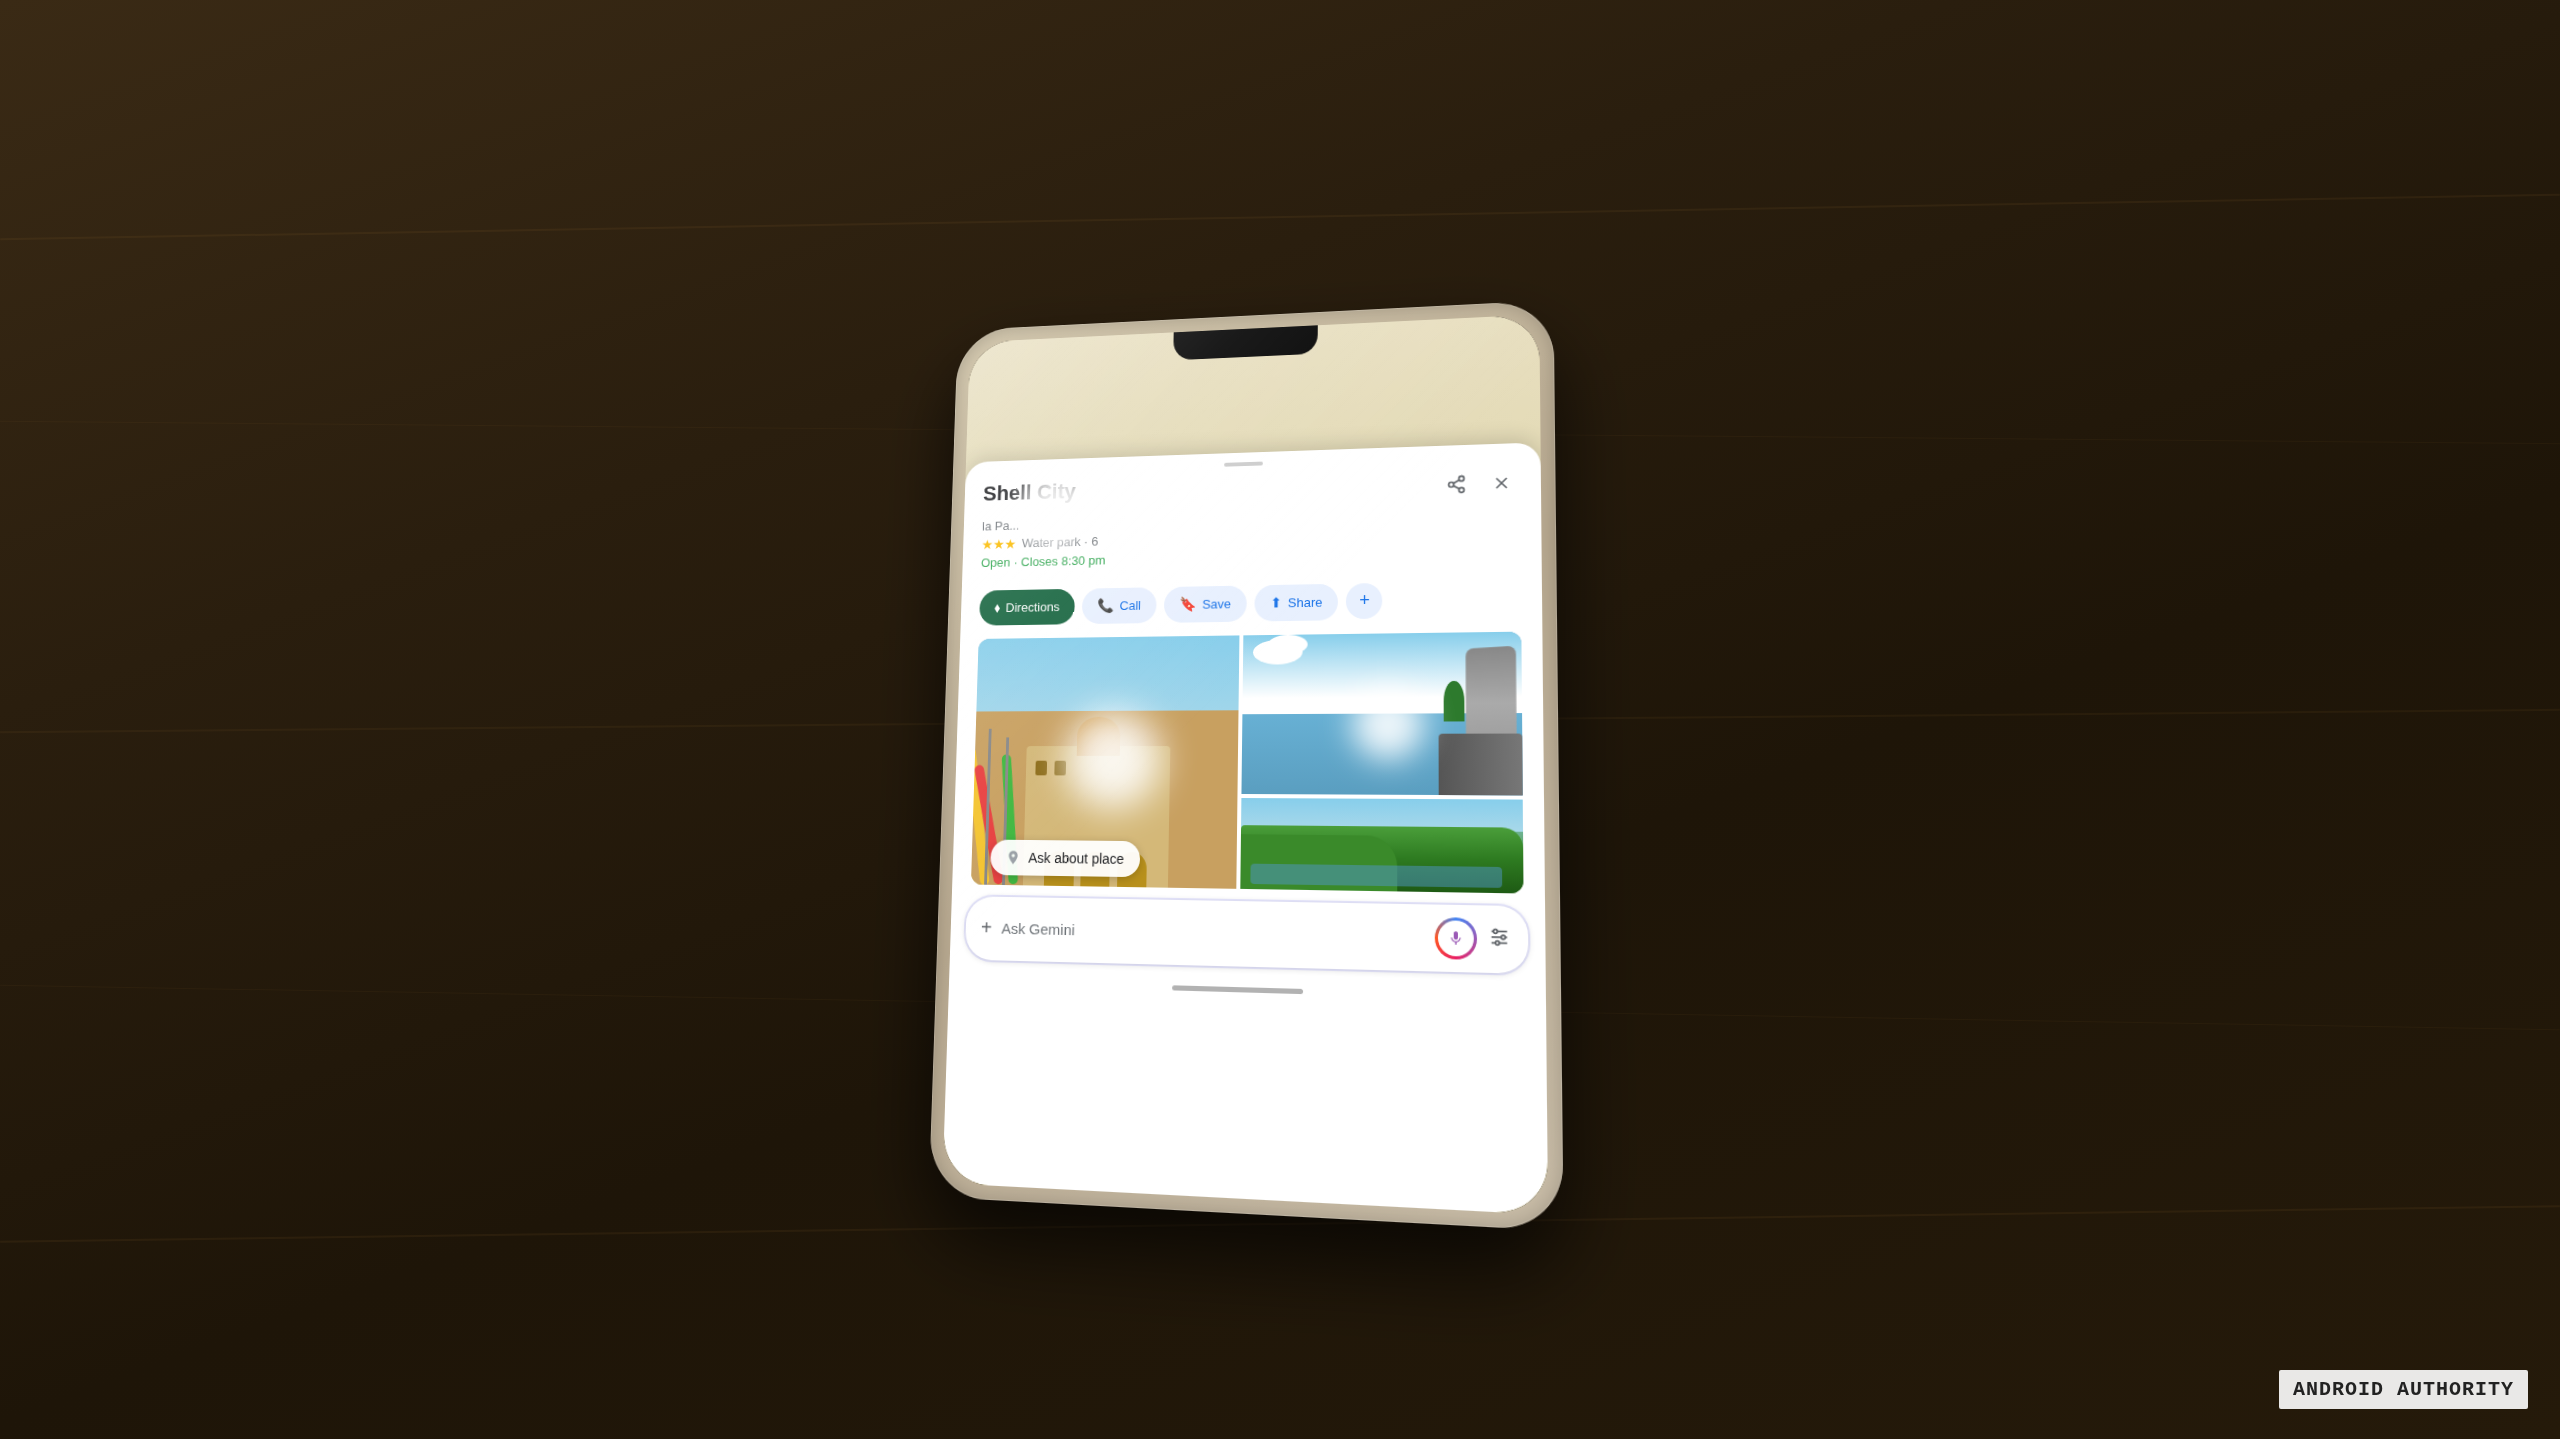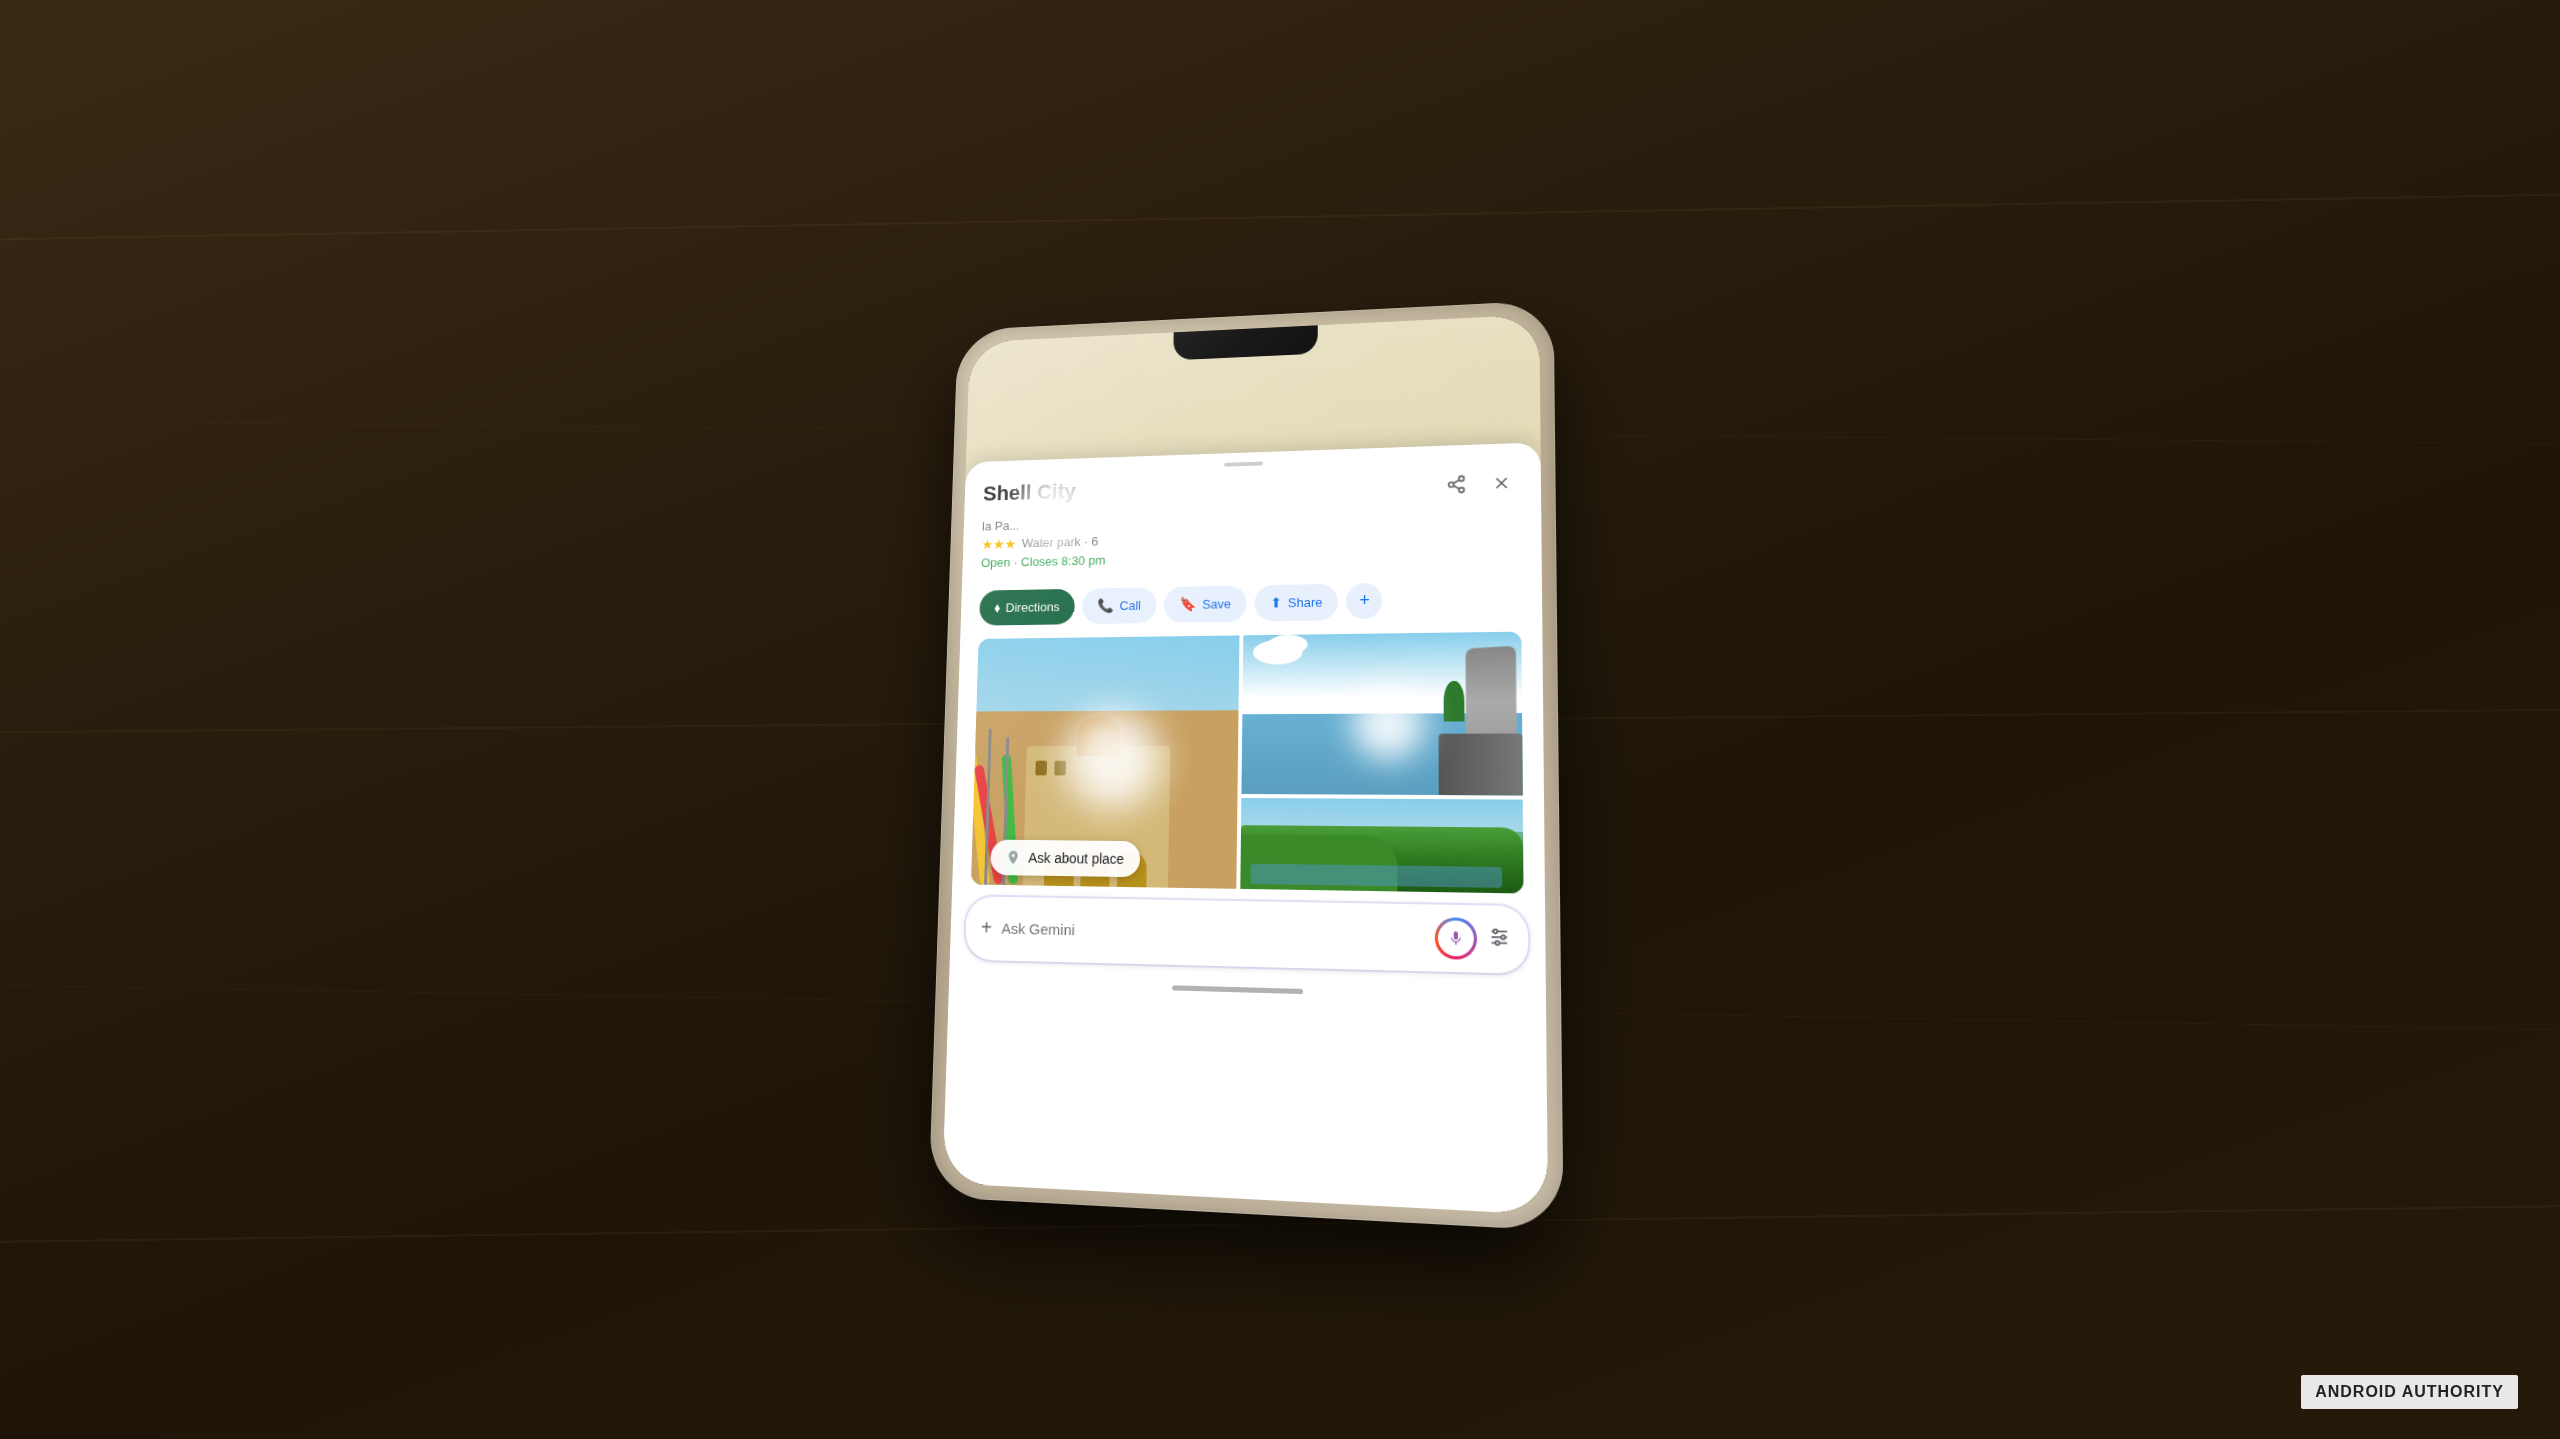--- a/index.html
+++ b/index.html
@@ -37,29 +37,29 @@
         rgba(0,0,0,0.02) 1px,
         transparent 3px,
         transparent 15px
       );
       pointer-events: none;
     }
 
     .android-authority-watermark {
       position: absolute;
       bottom: 30px;
-      right: 42px;
+      right: 32px;
       background: rgba(255,255,255,0.9);
       color: #222;
-      font-size: 16px;
+      font-size: 20px;
       font-weight: 700;
       padding: 8px 14px;
       letter-spacing: 1px;
       border-radius: 2px;
-      font-family: Liberation Sans, sans-serif;
+      font-family: Liberation Mono, monospace;
       text-transform: uppercase;
     }
 
     
     .phone-wrapper {
       position: relative;
       transform: perspective(1200px) rotateY(-8deg) rotateX(5deg);
       transform-origin: center center;
     }
 

